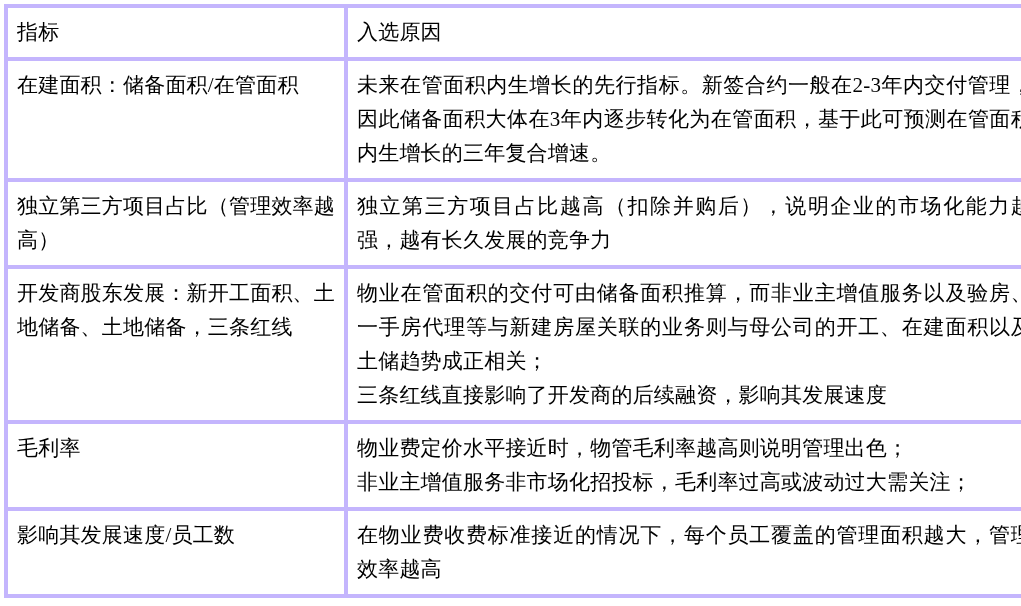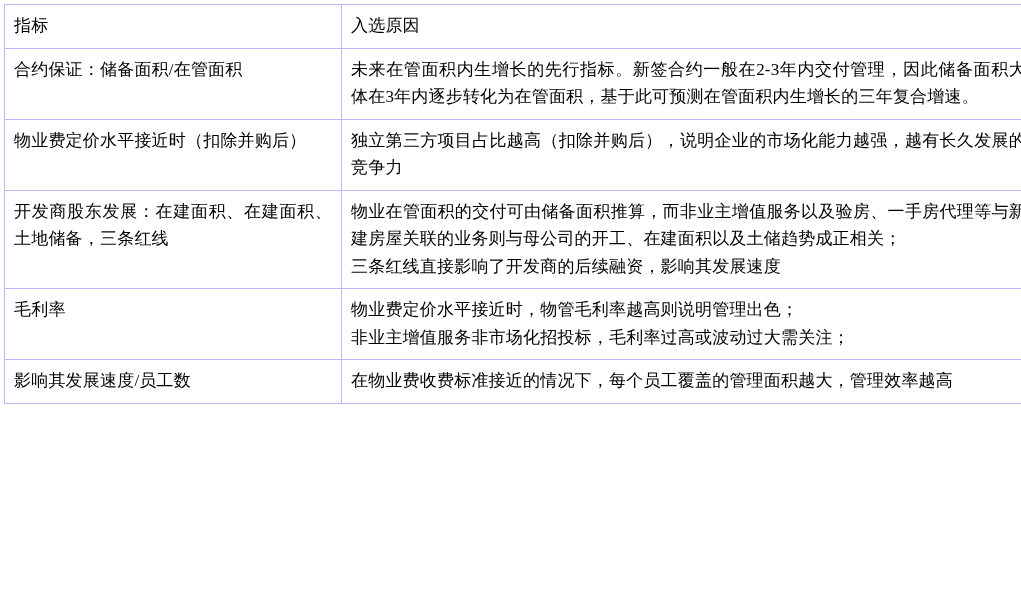--- a/index.html
+++ b/index.html
@@ -21,24 +21,24 @@
     background: #ffffff;
     box-sizing: border-box;
   }
   table.metrics {
     border-collapse: collapse;
     width: 1013px;
     margin: 4px 0 0 4px;
     table-layout: fixed;
   }
   table.metrics td {
-    border: 1px solid #c4b5fd;
+    border: 4px solid #c4b5fd;
     vertical-align: top;
     padding: 7px 9px 8px 9px;
-    font-size: 17px;
+    font-size: 21px;
     line-height: 1.62;
     letter-spacing: 0.2px;
   }
   td.col-metric {
     width: 318px;
   }
   td.col-reason {
     width: 675px;
   }
   .head td {
@@ -68,39 +68,39 @@
         <td class="col-metric">
           <div class="para metric-text">指标</div>
         </td>
         <td class="col-reason">
           <div class="para">入选原因</div>
         </td>
       </tr>
 
       <tr>
         <td class="col-metric">
-          <div class="para metric-text">合约保证：储备面积/在管面积</div>
+          <div class="para metric-text">在建面积：储备面积/在管面积</div>
         </td>
         <td class="col-reason">
           <div class="para">未来在管面积内生增长的先行指标。新签合约一般在2-3年内交付管理，因此储备面积大体在3年内逐步转化为在管面积，基于此可预测在管面积内生增长的三年复合增速。</div>
         </td>
       </tr>
 
       <tr>
         <td class="col-metric">
-          <div class="para metric-text">物业费定价水平接近时（扣除并购后）</div>
+          <div class="para metric-text">独立第三方项目占比（管理效率越高）</div>
         </td>
         <td class="col-reason">
           <div class="para">独立第三方项目占比越高（扣除并购后），说明企业的市场化能力越强，越有长久发展的竞争力</div>
         </td>
       </tr>
 
       <tr>
         <td class="col-metric">
-          <div class="para metric-text">开发商股东发展：在建面积、在建面积、土地储备，三条红线</div>
+          <div class="para metric-text">开发商股东发展：新开工面积、土地储备、土地储备，三条红线</div>
         </td>
         <td class="col-reason">
           <div class="para">物业在管面积的交付可由储备面积推算，而非业主增值服务以及验房、一手房代理等与新建房屋关联的业务则与母公司的开工、在建面积以及土储趋势成正相关；</div>
           <div class="para">三条红线直接影响了开发商的后续融资，影响其发展速度</div>
         </td>
       </tr>
 
       <tr>
         <td class="col-metric">
           <div class="para metric-text">毛利率</div>

